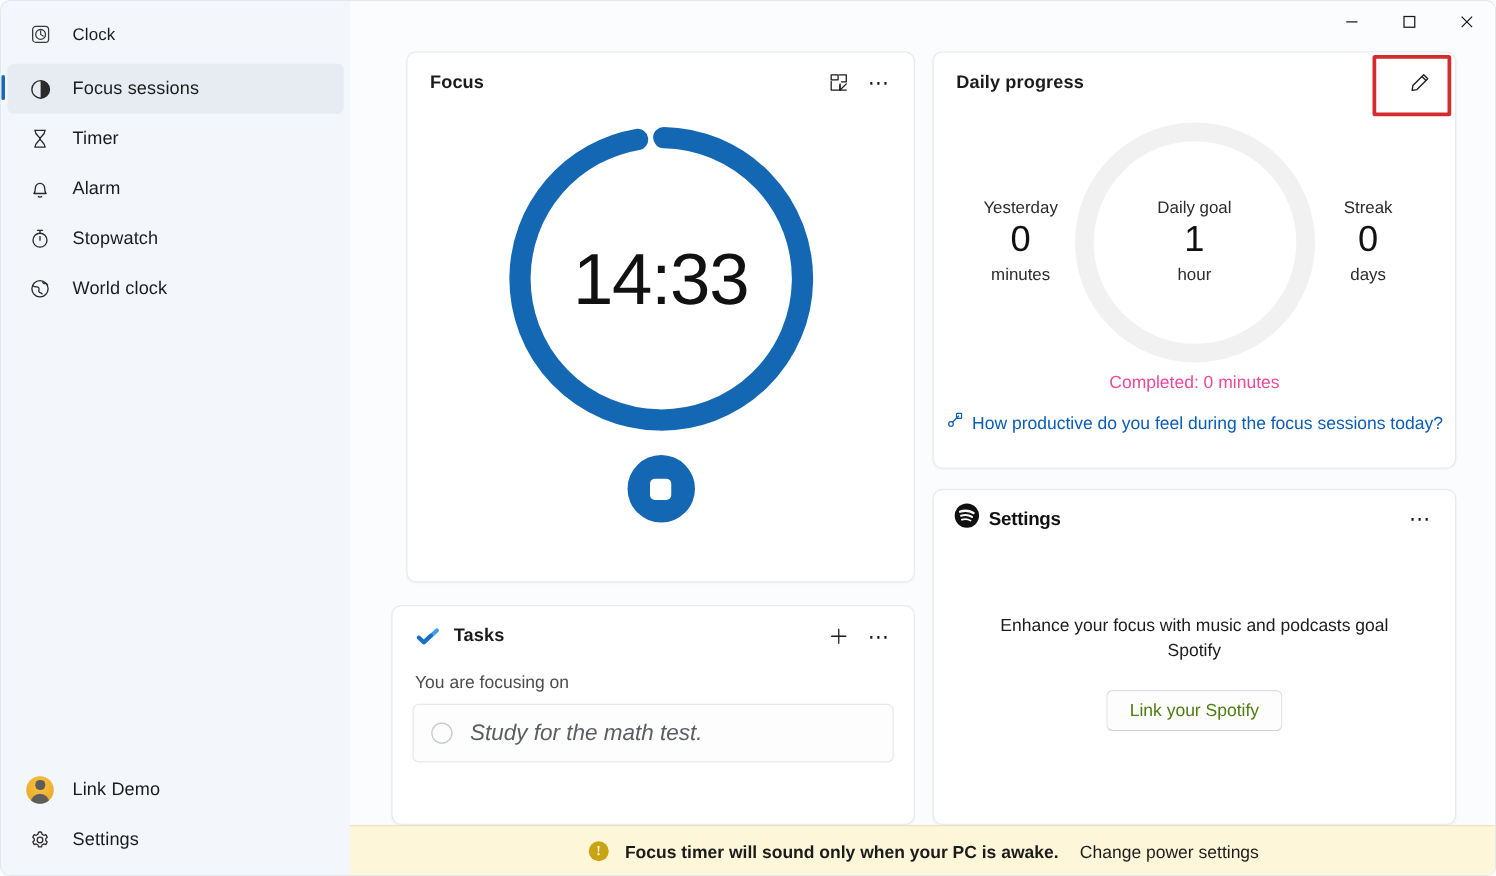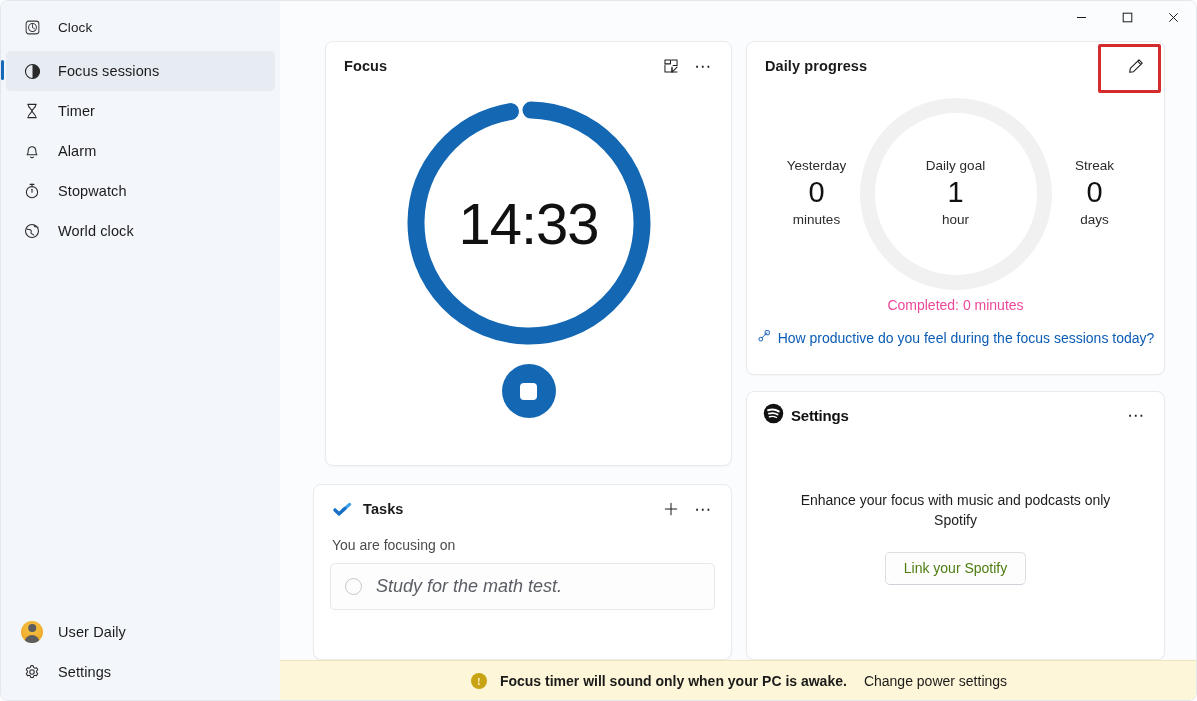--- a/index.html
+++ b/index.html
@@ -325,21 +325,21 @@
     </div>
 
     <div class="nav-spacer"></div>
 
     <div class="sidebar-bottom">
       <div class="nav-item">
         <span class="avatar">
           <span class="head"></span>
             <span class="body"></span>
         </span>
-        <span class="nav-label">User Daily</span>
+        <span class="nav-label">Link Demo</span>
       </div>
       <div class="nav-item">
         <span class="nav-icon">
           <svg width="18" height="18" viewBox="0 0 20 20" fill="none" stroke="#2a2a2a" stroke-width="1.15" stroke-linejoin="round">
             <circle cx="10" cy="10" r="2.5"></circle>
             <path d="M10 2.8 l1.3 .3 .5 1.8 1.5 .9 1.8 -.6 1.3 2.3 -1.3 1.3 0 1.7 1.3 1.3 -1.3 2.3 -1.8 -.6 -1.5 .9 -.5 1.8 -2.6 0 -.5 -1.8 -1.5 -.9 -1.8 .6 -1.3 -2.3 1.3 -1.3 0 -1.7 -1.3 -1.3 1.3 -2.3 1.8 .6 1.5 -.9 .5 -1.8 z"></path>
           </svg>
         </span>
         <span class="nav-label">Settings</span>
       </div>
@@ -489,21 +489,21 @@
                 </svg>
               </span>
               <span class="spotify-name">Settings</span>
             </span>
             <span class="card-head-spacer"></span>
             <span class="icon-btn">
               <span class="dots">⋯</span>
             </span>
           </div>
           <div class="spotify-body">
-            <div class="spotify-text">Enhance your focus with music and podcasts only Spotify</div>
+            <div class="spotify-text">Enhance your focus with music and podcasts goal Spotify</div>
             <div class="link-btn">Link your Spotify</div>
           </div>
         </div>
 
       </div>
     </div>
 
     <div style="height:40px;flex-shrink:0"></div>
   </div>
 

